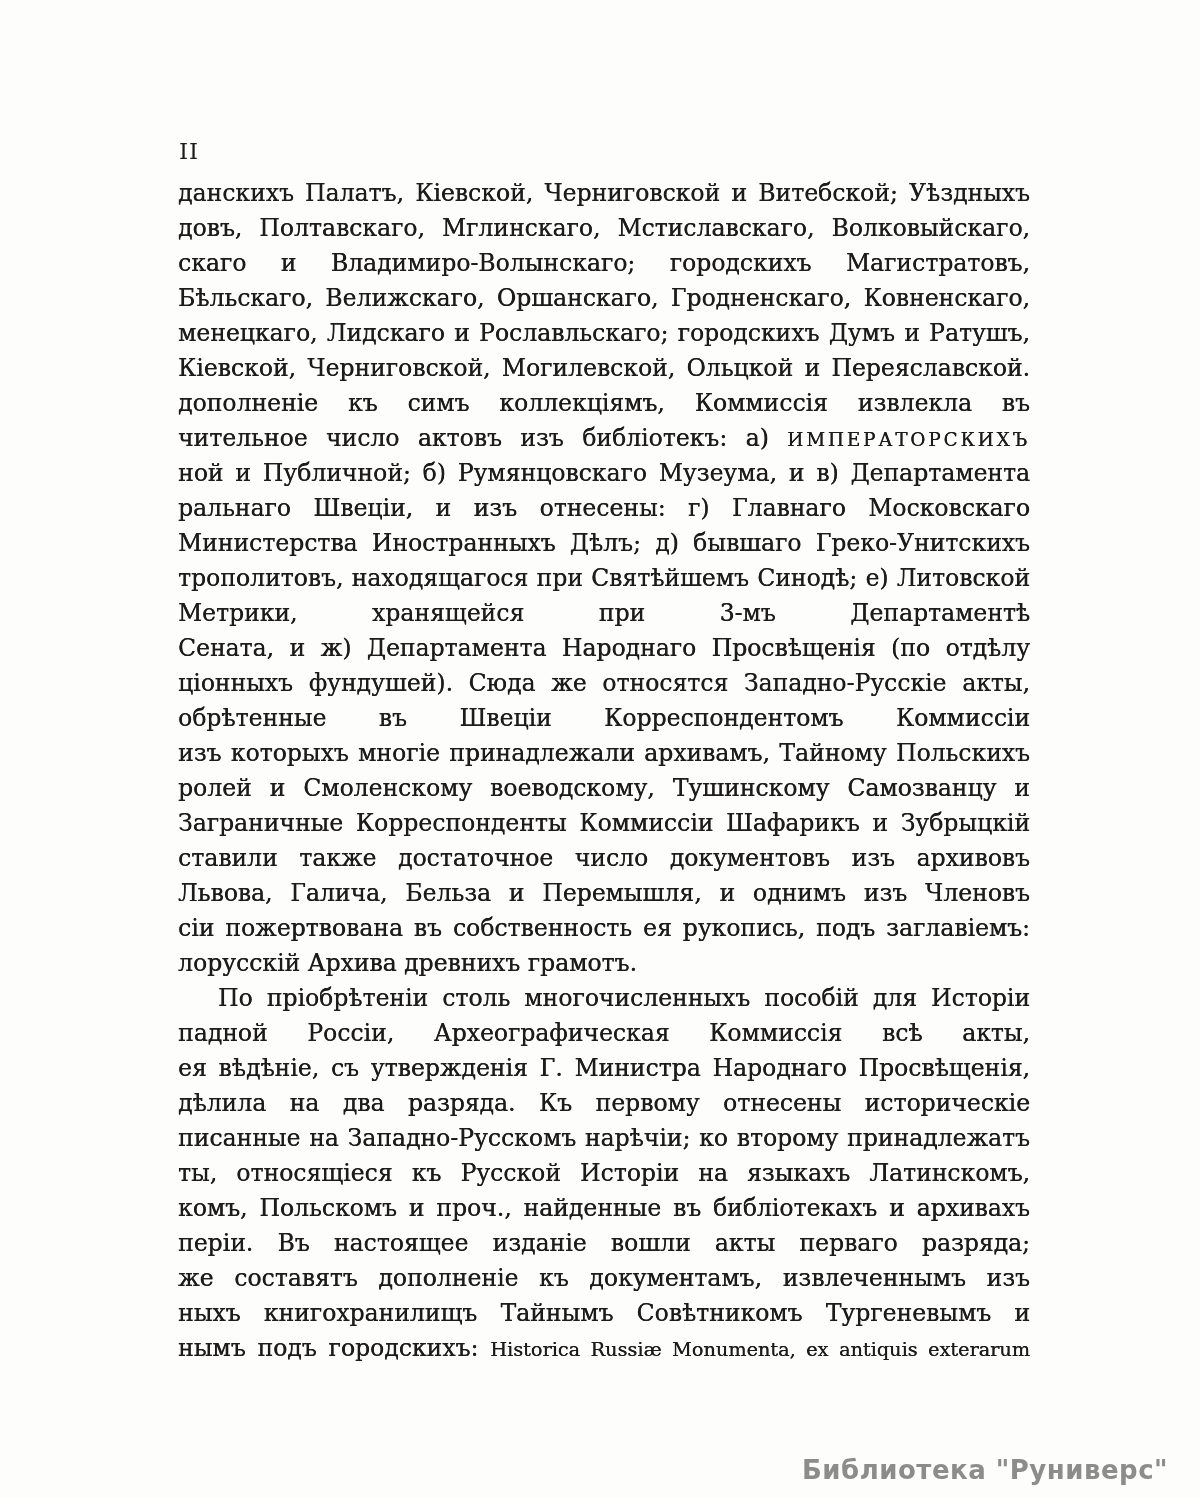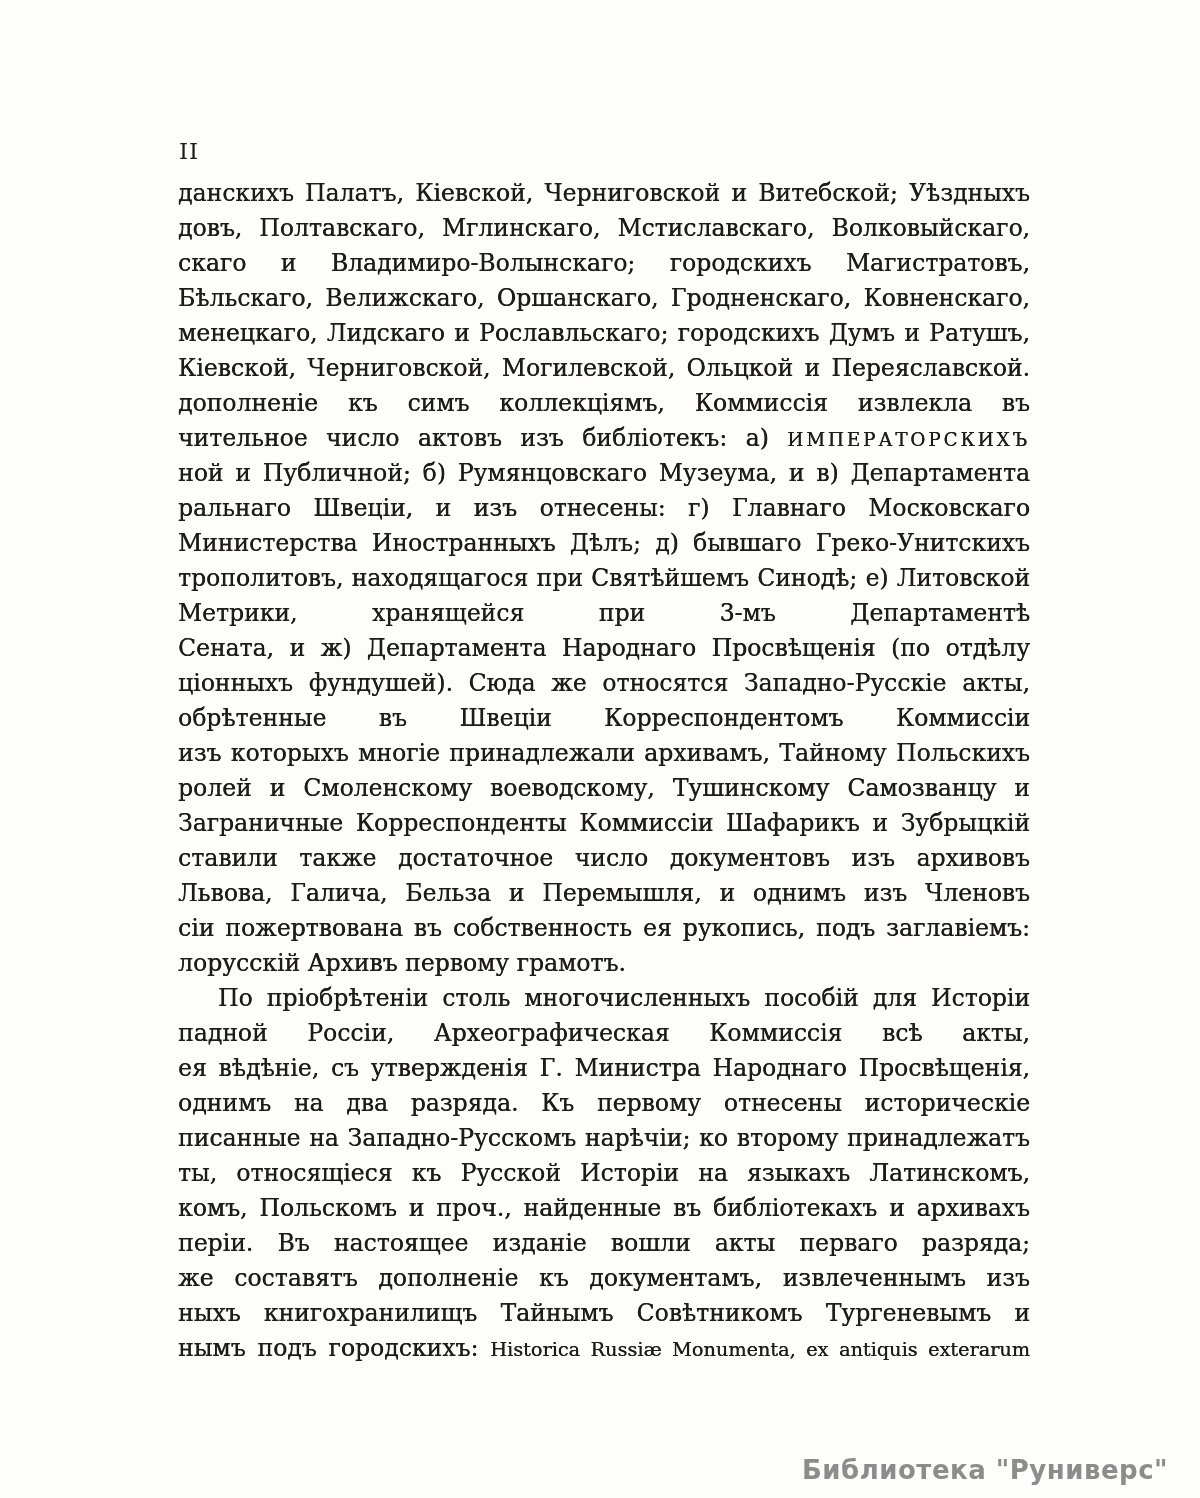--- a/index.html
+++ b/index.html
@@ -84,27 +84,27 @@
         <div class="line"><span>Метрики, хранящейся при 3-мъ Департаментѣ Правительствующаго</span></div>
         <div class="line"><span>Сената, и ж) Департамента Народнаго Просвѣщенія (по отдѣлу Эдука-</span></div>
         <div class="line"><span>ціонныхъ фундушей). Сюда же относятся Западно-Русскіе акты, прі-</span></div>
         <div class="line"><span>обрѣтенные въ Швеціи Корреспондентомъ Коммиссіи Соловьевымъ,</span></div>
         <div class="line"><span>изъ которыхъ многіе принадлежали архивамъ, Тайному Польскихъ Ко-</span></div>
         <div class="line"><span>ролей и Смоленскому воеводскому, Тушинскому Самозванцу и проч.</span></div>
         <div class="line"><span>Заграничные Корреспонденты Коммиссіи Шафарикъ и Зубрыцкій до-</span></div>
         <div class="line"><span>ставили также достаточное число документовъ изъ архивовъ городовъ:</span></div>
         <div class="line"><span>Львова, Галича, Бельза и Перемышля, и однимъ изъ Членовъ Коммис-</span></div>
         <div class="line"><span>сіи пожертвована въ собственность ея рукопись, подъ заглавіемъ: </span></div>
-        <div class="line no-just"><span class="i">лорусскій Архивъ первому грамотъ.</span></div>
+        <div class="line no-just"><span class="i">лорусскій Архива древнихъ грамотъ.</span></div>
       </div>
       <div>
         <div class="line indent"><span>По пріобрѣтеніи столь многочисленныхъ пособій для Исторіи За-</span></div>
         <div class="line"><span>падной Россіи, Археографическая Коммиссія всѣ акты, поступившіе въ</span></div>
         <div class="line"><span>ея вѣдѣніе, съ утвержденія Г. Министра Народнаго Просвѣщенія, раз-</span></div>
-        <div class="line"><span>однимъ на </span><span class="i">два</span><span> разряда. Къ первому отнесены историческіе документы,</span></div>
+        <div class="line"><span>дѣлила на </span><span class="i">два</span><span> разряда. Къ первому отнесены историческіе документы,</span></div>
         <div class="line"><span>писанные на Западно-Русскомъ нарѣчіи; ко второму принадлежатъ ак-</span></div>
         <div class="line"><span>ты, относящіеся къ Русской Исторіи на языкахъ Латинскомъ, Нѣмец-</span></div>
         <div class="line"><span>комъ, Польскомъ и проч., найденные въ библіотекахъ и архивахъ Им-</span></div>
         <div class="line"><span>періи. Въ настоящее изданіе вошли акты перваго разряда; послѣдніе</span></div>
         <div class="line"><span>же составятъ дополненіе къ документамъ, извлеченнымъ изъ иностран-</span></div>
         <div class="line"><span>ныхъ книгохранилищъ Тайнымъ Совѣтникомъ Тургеневымъ и издан-</span></div>
         <div class="line"><span>нымъ подъ городскихъ: </span><span class="lat">Historica Russiæ Monumenta, ex antiquis exterarum gentium</span></div>
       </div>
     </div>
 

